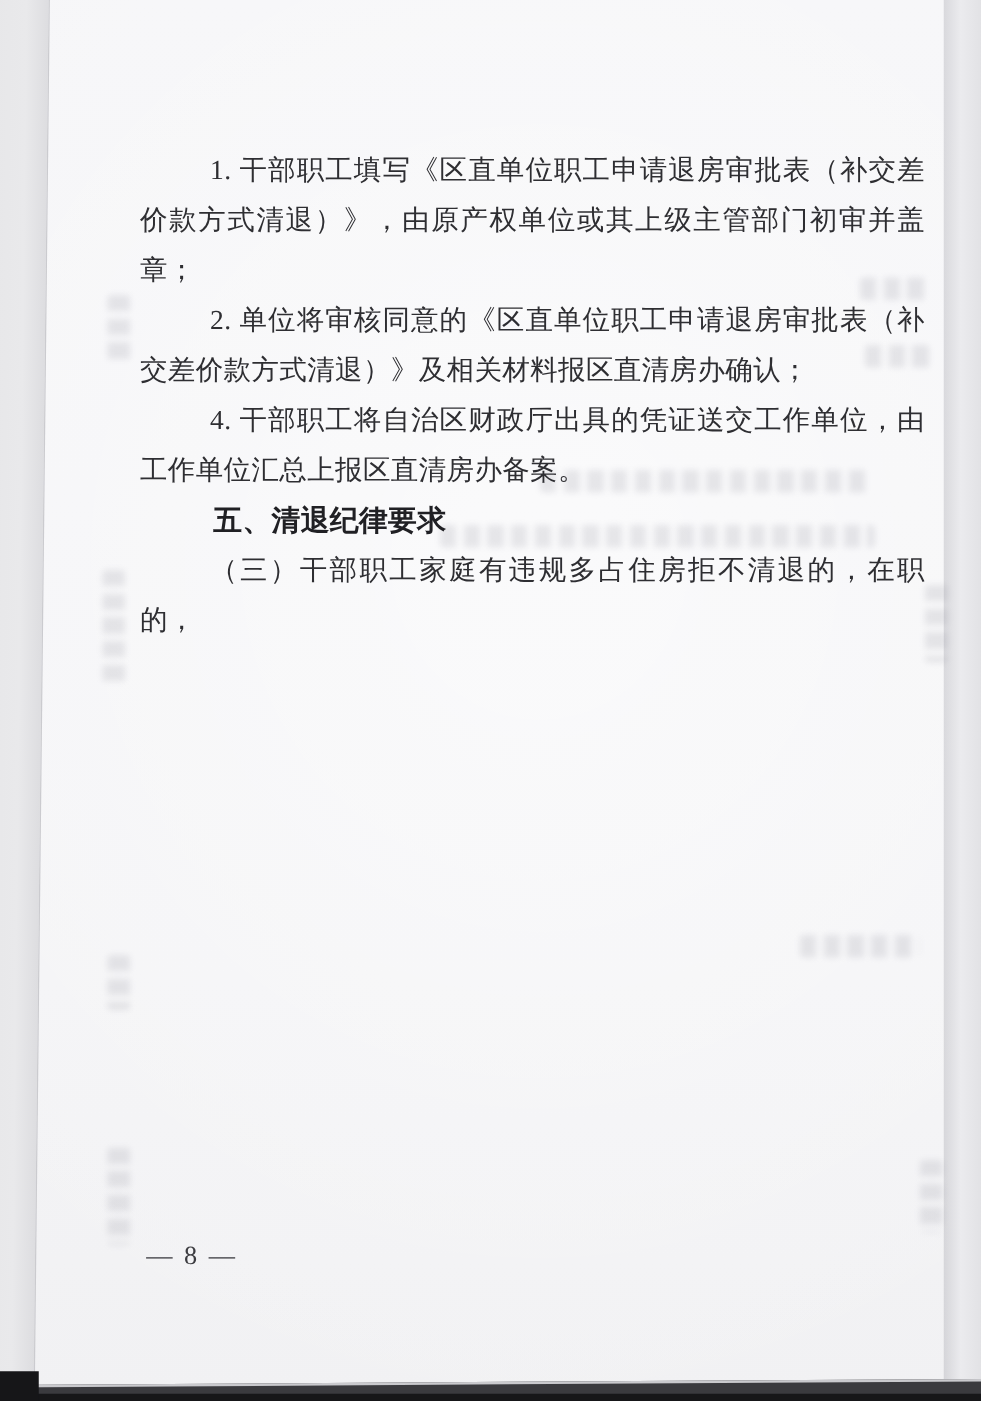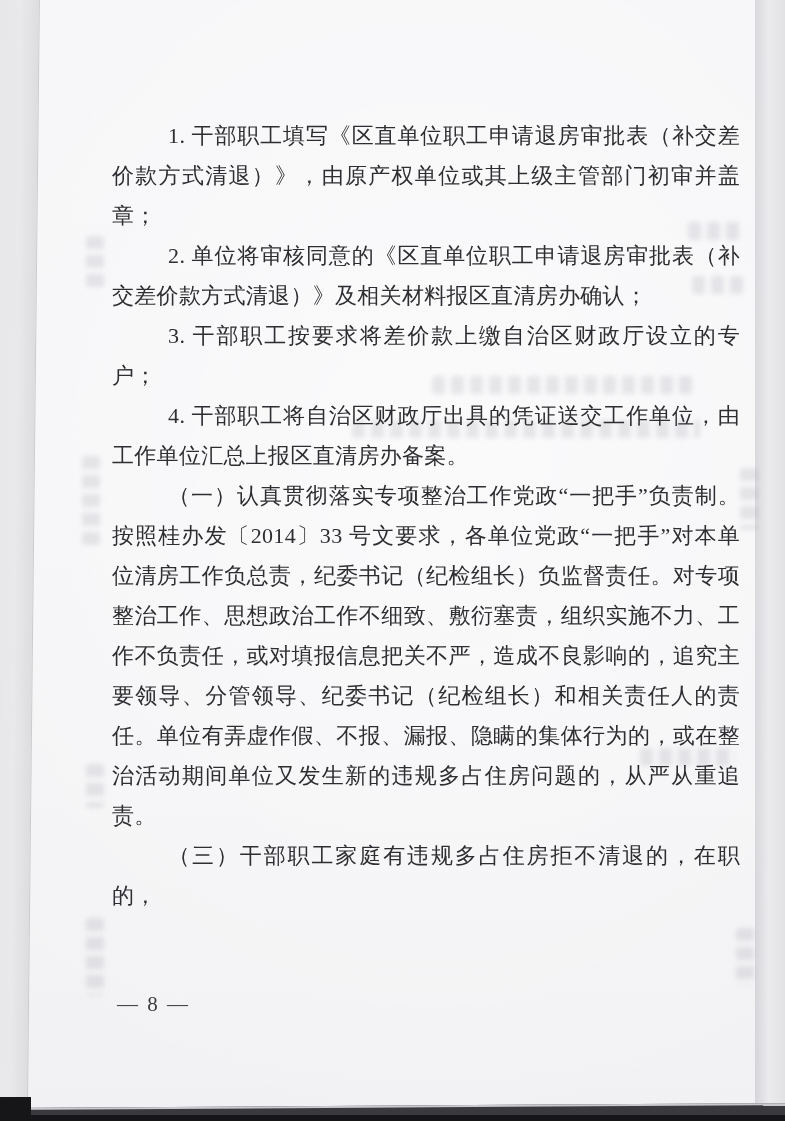--- a/index.html
+++ b/index.html
@@ -108,23 +108,22 @@
   <div class="ghost v" style="left:82px;  top:456px; height:92px;"></div>
   <div class="ghost v" style="left:740px; top:468px; height:62px;"></div>
   <div class="ghost" style="left:640px; top:748px; width:96px;"></div>
   <div class="ghost v" style="left:86px;  top:764px; height:44px;"></div>
   <div class="ghost v" style="left:86px;  top:918px; height:78px;"></div>
   <div class="ghost v" style="left:736px; top:928px; height:58px;"></div>
 
   <div class="text-block" id="para-container">
       <div class="para numbered">1. 干部职工填写《区直单位职工申请退房审批表（补交差价款方式清退）》，由原产权单位或其上级主管部门初审并盖章；</div>
       <div class="para numbered">2. 单位将审核同意的《区直单位职工申请退房审批表（补交差价款方式清退）》及相关材料报区直清房办确认；</div>
-      <div class="para numbered">3. 干部职工按要求将差价款上缴自治区财政厅设立的专户；</div>
       <div class="para numbered">4. 干部职工将自治区财政厅出具的凭证送交工作单位，由工作单位汇总上报区直清房办备案。</div>
-      <div class="para body">（一）认真贯彻落实专项整治工作党政“一把手”负责制。按照桂办发〔2014〕33 号文要求，各单位党政“一把手”对本单位清房工作负总责，纪委书记（纪检组长）负监督责任。对专项整治工作、思想政治工作不细致、敷衍塞责，组织实施不力、工作不负责任，或对填报信息把关不严，造成不良影响的，追究主要领导、分管领导、纪委书记（纪检组长）和相关责任人的责任。单位有弄虚作假、不报、漏报、隐瞒的集体行为的，或在整治活动期间单位又发生新的违规多占住房问题的，从严从重追责。</div>
+      <div class="para heading">五、清退纪律要求</div>
       <div class="para body">（三）干部职工家庭有违规多占住房拒不清退的，在职的，</div>
     </div>
 
   <div class="page-number">— 8 —</div>
 
   <div class="bottom-shadow"></div>
   <div class="bottom-black"></div>
   <div class="corner-block"></div>
 </div>
 

